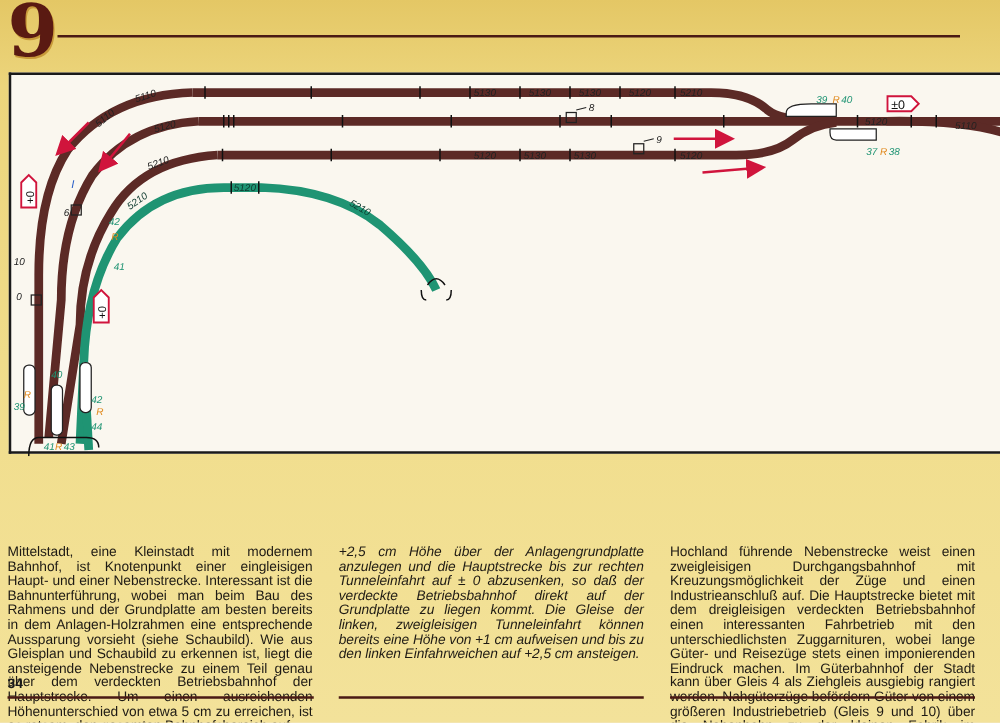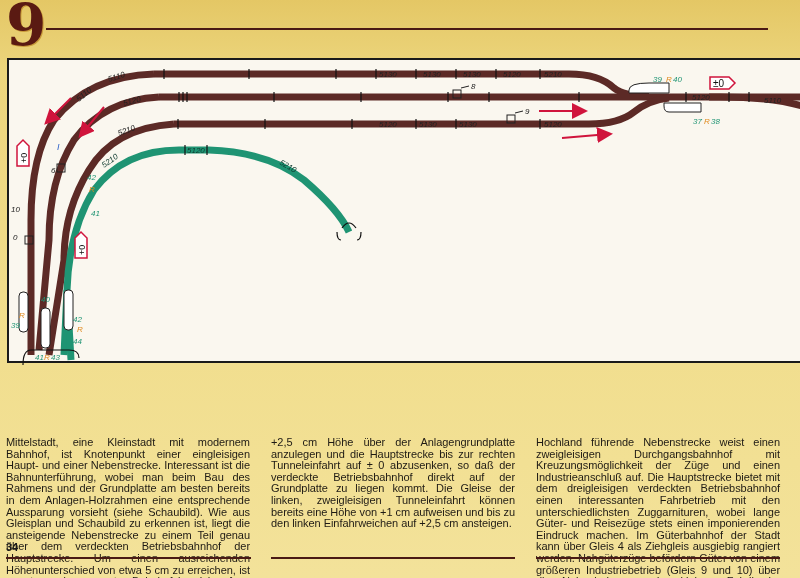--- a/index.html
+++ b/index.html
@@ -20,21 +20,21 @@
     position: absolute; left: 7px; top: 58px; width: 793px; height: 305px;
     background: #faf7ef; border: 2px solid #1a1a1a; border-right: none; box-sizing: border-box;
   }
   .plan svg { position: absolute; left: 0; top: 0; }
   .text-col {
     position: absolute; top: 437px; width: 244px;
     font-size: 11px; line-height: 11.6px; color: #1e1a14; text-align: justify;
     letter-spacing: -0.05px;
   }
   .col1 { left: 6px; }
-  .col2 { left: 271px; }
+  .col2 { left: 271px; font-style: italic; }
   .col3 { left: 536px; }
   .bottom-rule { position: absolute; top: 557px; height: 2px; background: #4a1a14; }
   .page-num { position: absolute; left: 6px; top: 541px; font-size: 11px; font-weight: bold; color: #1a1a1a; }
   .lbl { font-family: "Liberation Sans", sans-serif; font-size: 8px; font-style: italic; }
 </style>
 </head>
 <body>
 
 <div class="page">
 

